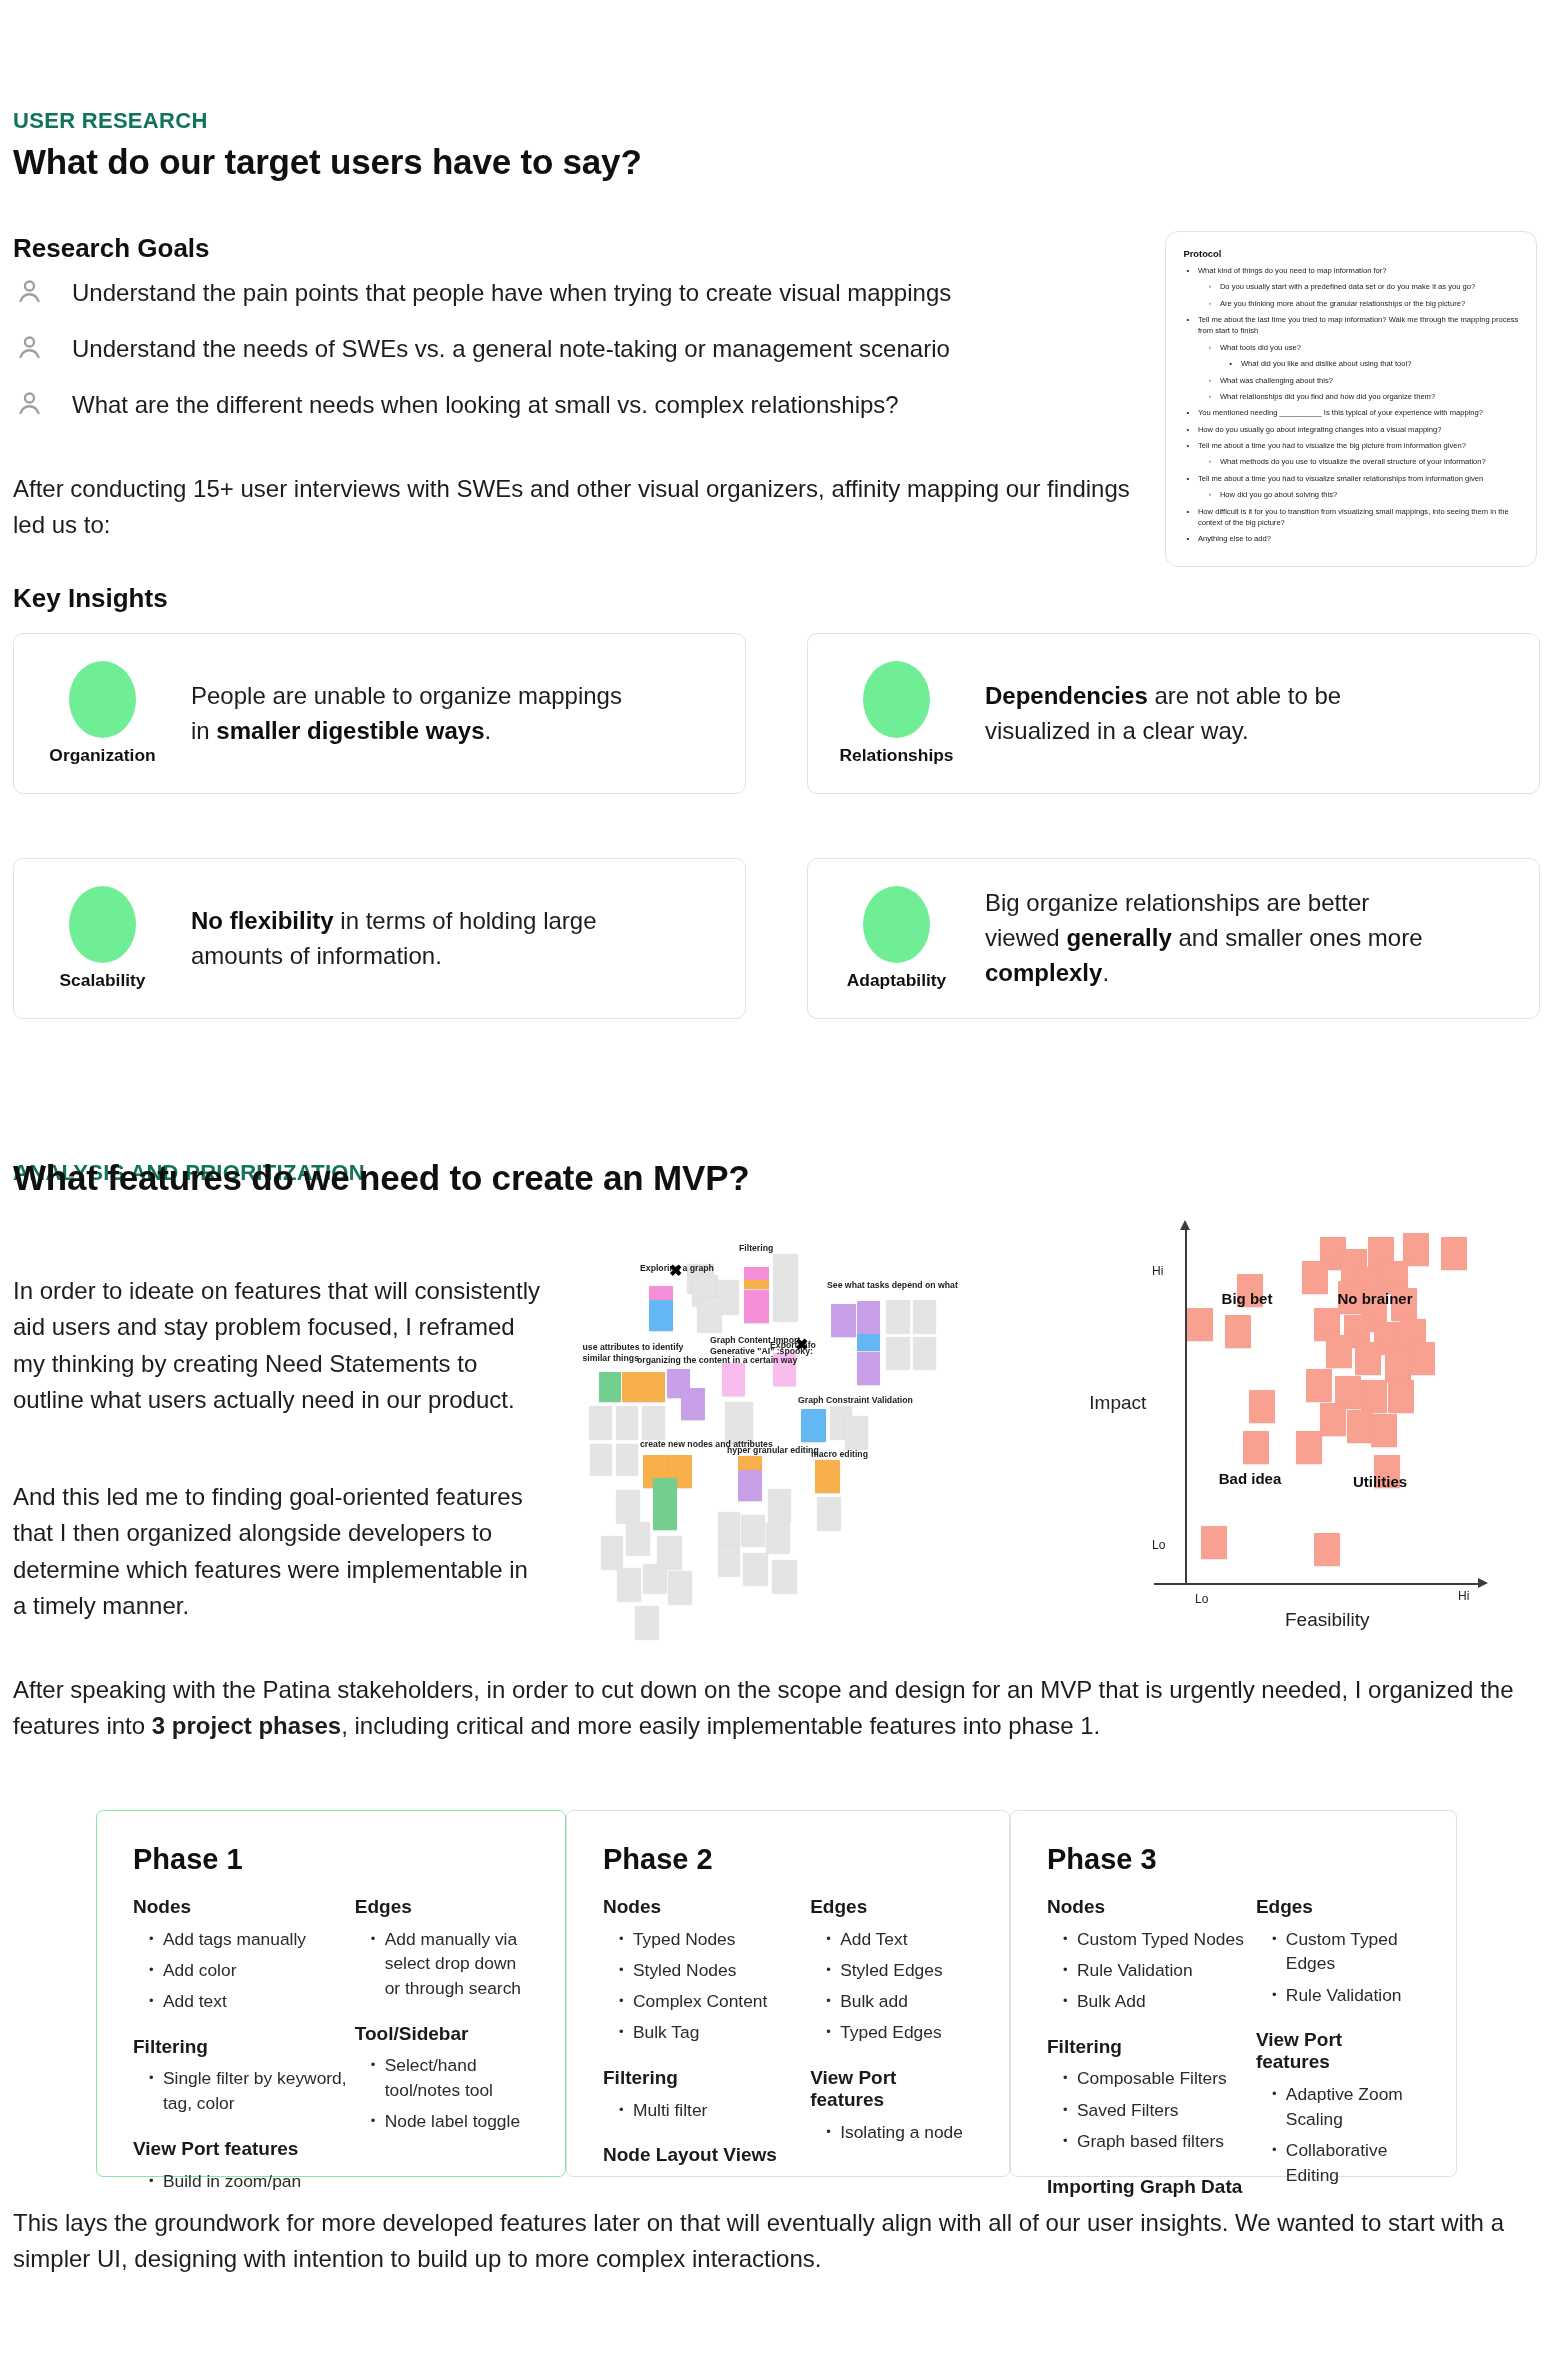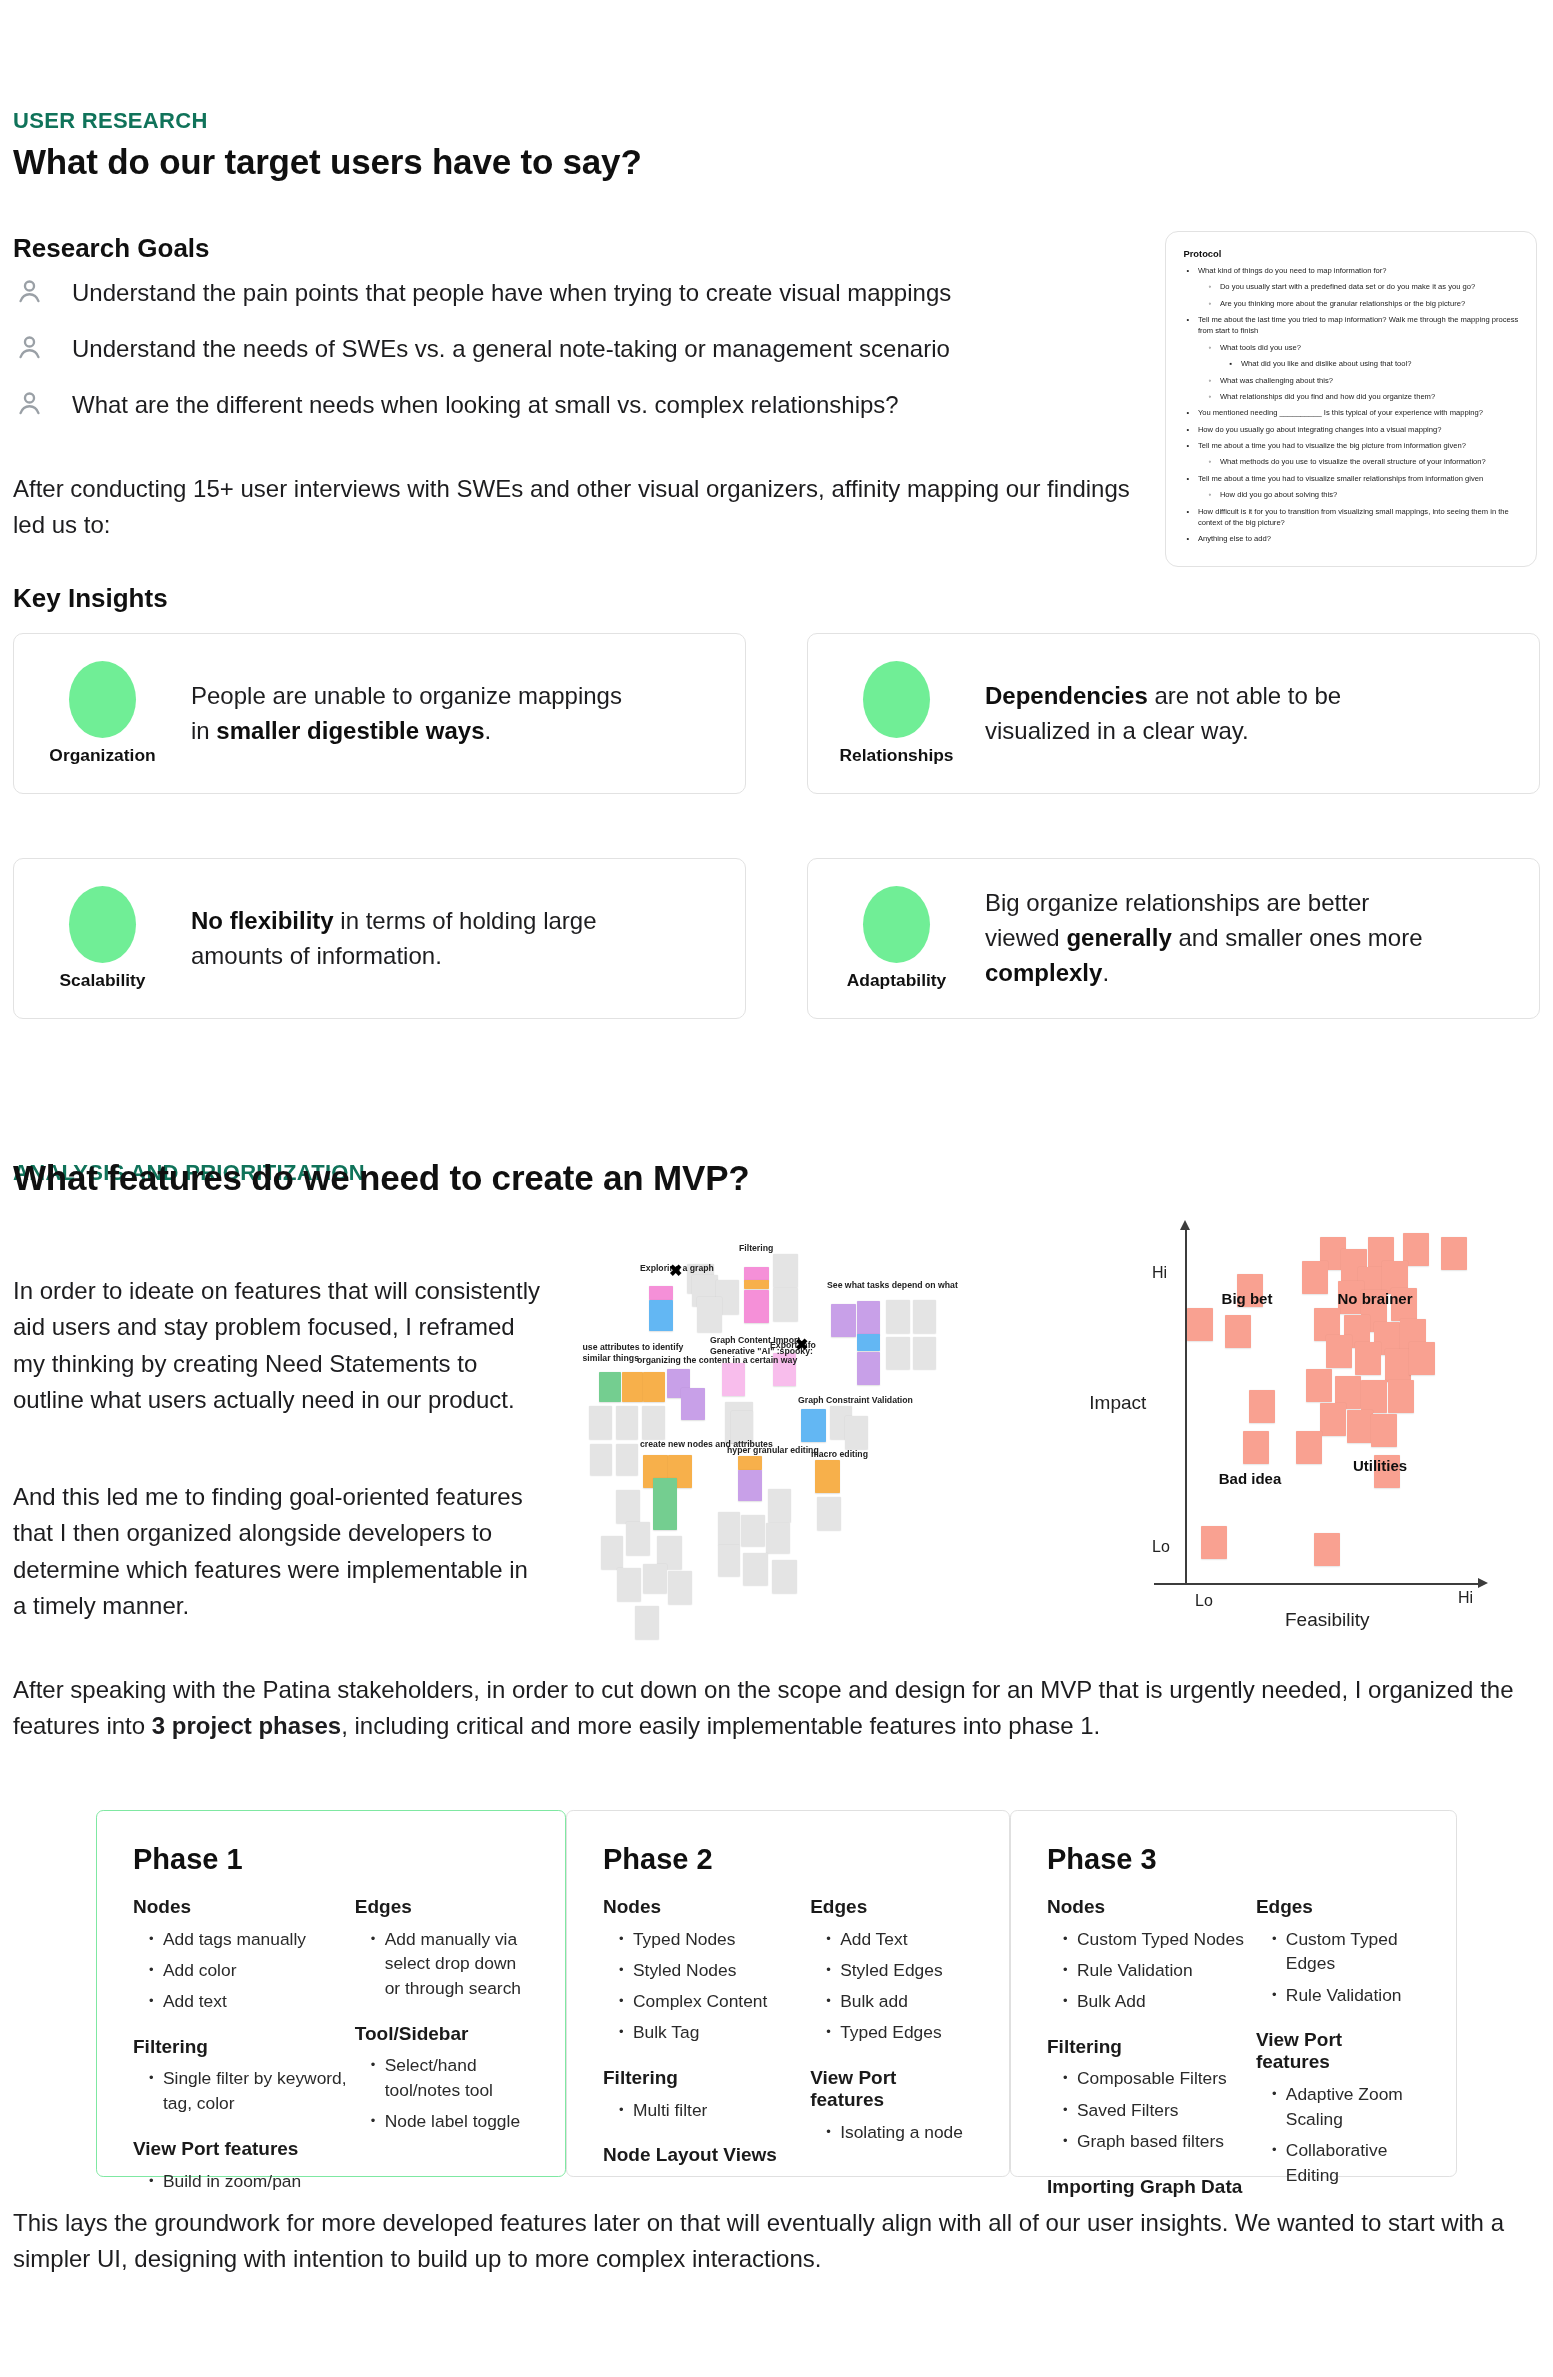--- a/index.html
+++ b/index.html
@@ -28,21 +28,21 @@
   .insight-text b{color:#0e0e0e;}
   
   #affinity{width:390px;height:434px;}
   .sticky{position:absolute;border-radius:0.7px;box-shadow:0 0.7px 1.4px rgba(0,0,0,.12);}
   .aff-label{position:absolute;font-size:8.7px;font-weight:700;color:#222;white-space:pre-line;line-height:1.3;}
   .x-mark{position:absolute;font-size:16px;font-weight:900;color:#000;line-height:1;}
   
   #chart{width:469px;height:427px;}
   .axis{position:absolute;background:#3c3c3c;}
   .arrow{position:absolute;width:0;height:0;border-style:solid;}
-  .tick{position:absolute;font-size:16px;color:#222;}
+  .tick{position:absolute;font-size:12px;color:#222;}
   .axis-label{position:absolute;font-size:19px;color:#222;}
   .quad-label{position:absolute;font-size:15px;font-weight:700;color:#0f0f0f;transform:translate(-50%,-50%);z-index:5;}
   .chart-note{position:absolute;background:var(--salmon,#f9a191);border-radius:0.7px;box-shadow:0 0.7px 1.4px rgba(0,0,0,.10);}
   
   #phases{display:flex;justify-content:center;width:1527px;}
   .phase-card{height:367px;border-radius:7.2px;padding:32px 36px;box-sizing:border-box;background:#fff;border:1.4px solid #e0e0e0;}
   .phase-card.accent{border-color:var(--phase-green,#7fe8a2);}
   .phase-title{font-size:29px;font-weight:700;color:#101010;margin-bottom:20px;}
   .phase-cols{display:flex;}
   .phase-col1{width:56%;}
@@ -311,21 +311,21 @@
         <div class="chart-note" style="left: 262px; top: 197px; width: 26px; height: 33px;"></div>
         <div class="chart-note" style="left: 286px; top: 201px; width: 26px; height: 33px;"></div>
         <div class="chart-note" style="left: 158px; top: 218px; width: 26px; height: 33px;"></div>
         <div class="chart-note" style="left: 211px; top: 218px; width: 26px; height: 33px;"></div>
         <div class="chart-note" style="left: 289px; top: 242px; width: 26px; height: 33px;"></div>
         <div class="chart-note" style="left: 116px; top: 313px; width: 26px; height: 33px;"></div>
         <div class="chart-note" style="left: 229px; top: 320px; width: 26px; height: 33px;"></div>
         <div class="quad-label" style="left: 162px; top: 85px;">Big bet</div>
         <div class="quad-label" style="left: 290px; top: 85px;">No brainer</div>
         <div class="quad-label" style="left: 165px; top: 265px;">Bad idea</div>
-        <div class="quad-label" style="left: 295px; top: 252px;">Utilities</div>
+        <div class="quad-label" style="left: 295px; top: 268px;">Utilities</div>
       </div>
   </div>
 
   <div class="abs body-text" style="left:13px;top:1672px;width:1526px;"><span>After speaking with the Patina stakeholders, in order to cut down on the scope and design for an MVP that is urgently needed, I organized the features into </span><b>3 project phases</b><span>, including critical and more easily implementable features into phase 1.</span></div>
 
   <div class="abs" id="phases" style="left:13px;top:1810px;">
       <div class="phase-card accent" style="width: 470px;">
         <div class="phase-title">Phase 1</div>
         <div class="phase-cols">
           <div class="phase-col1">

